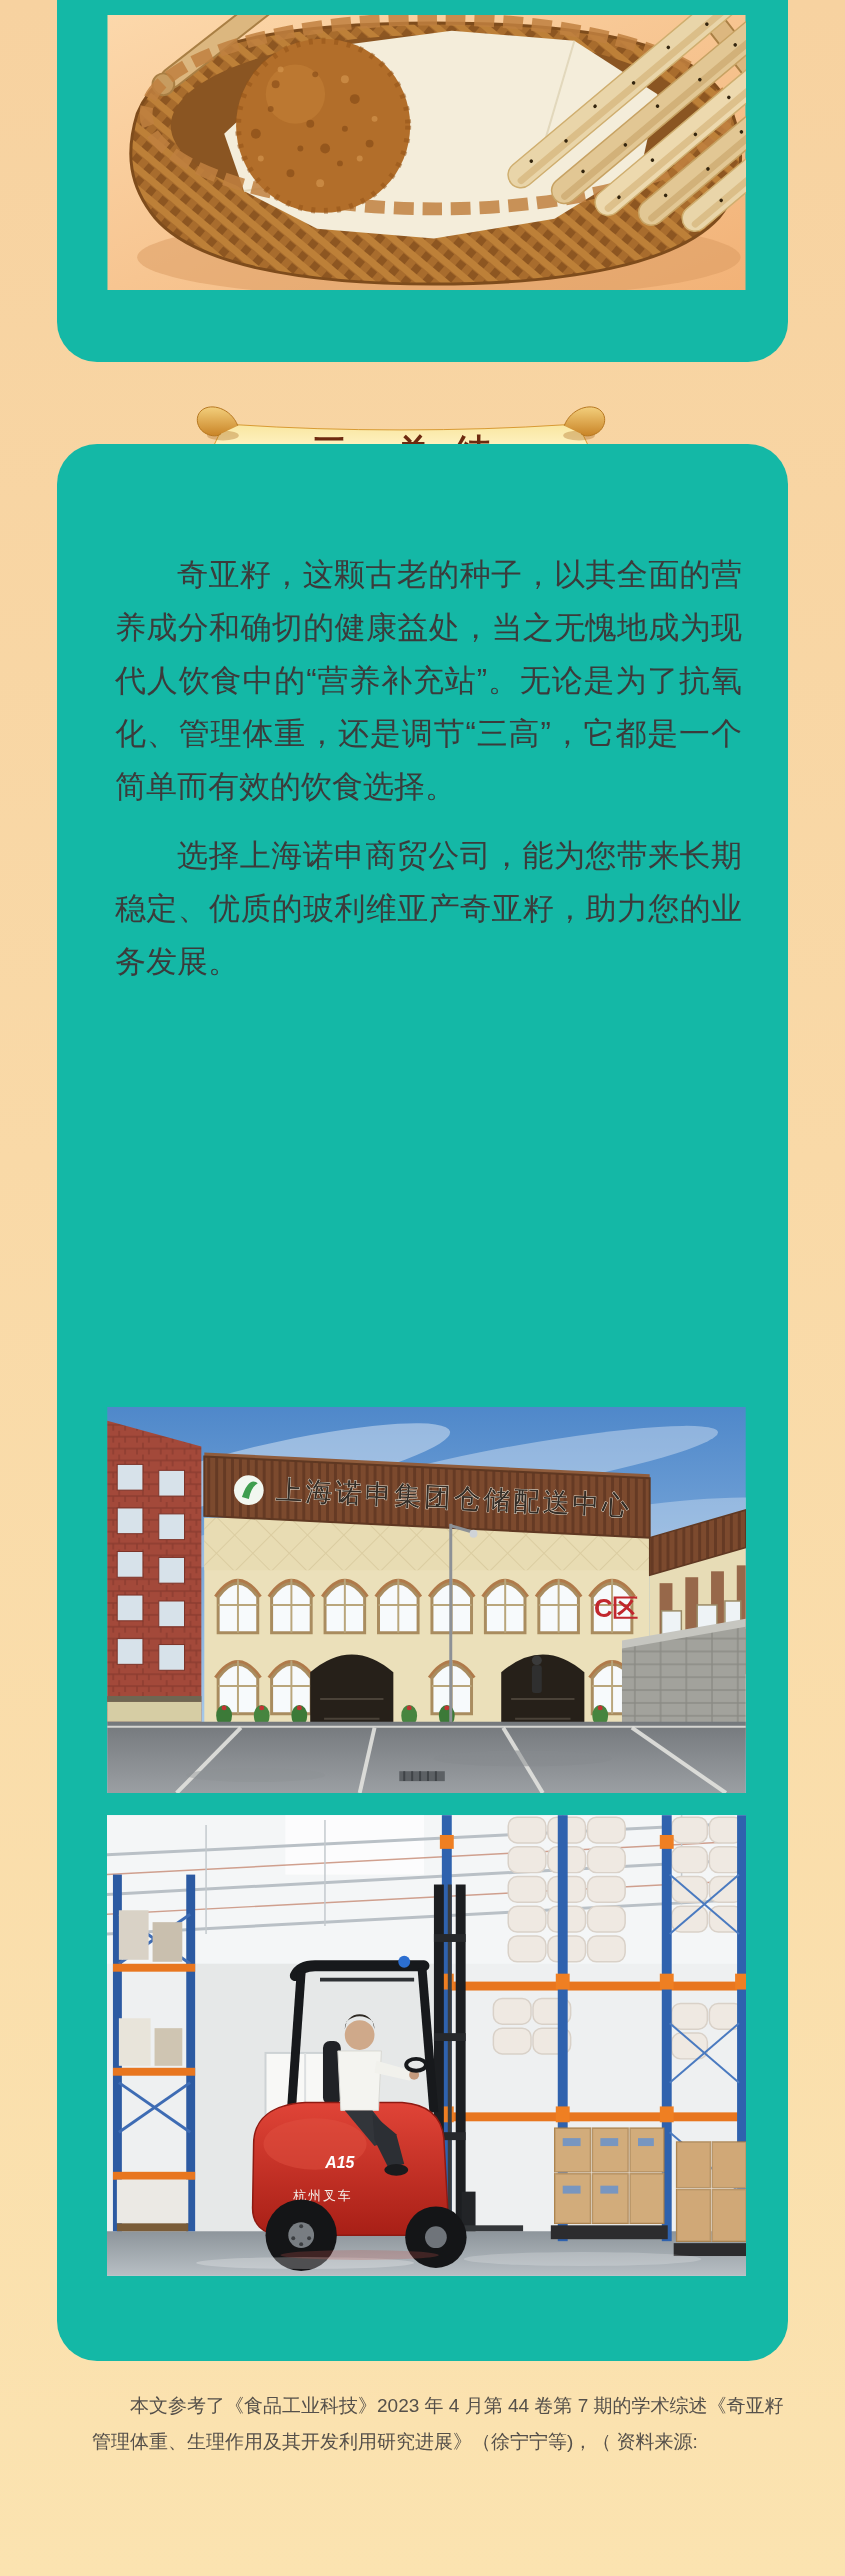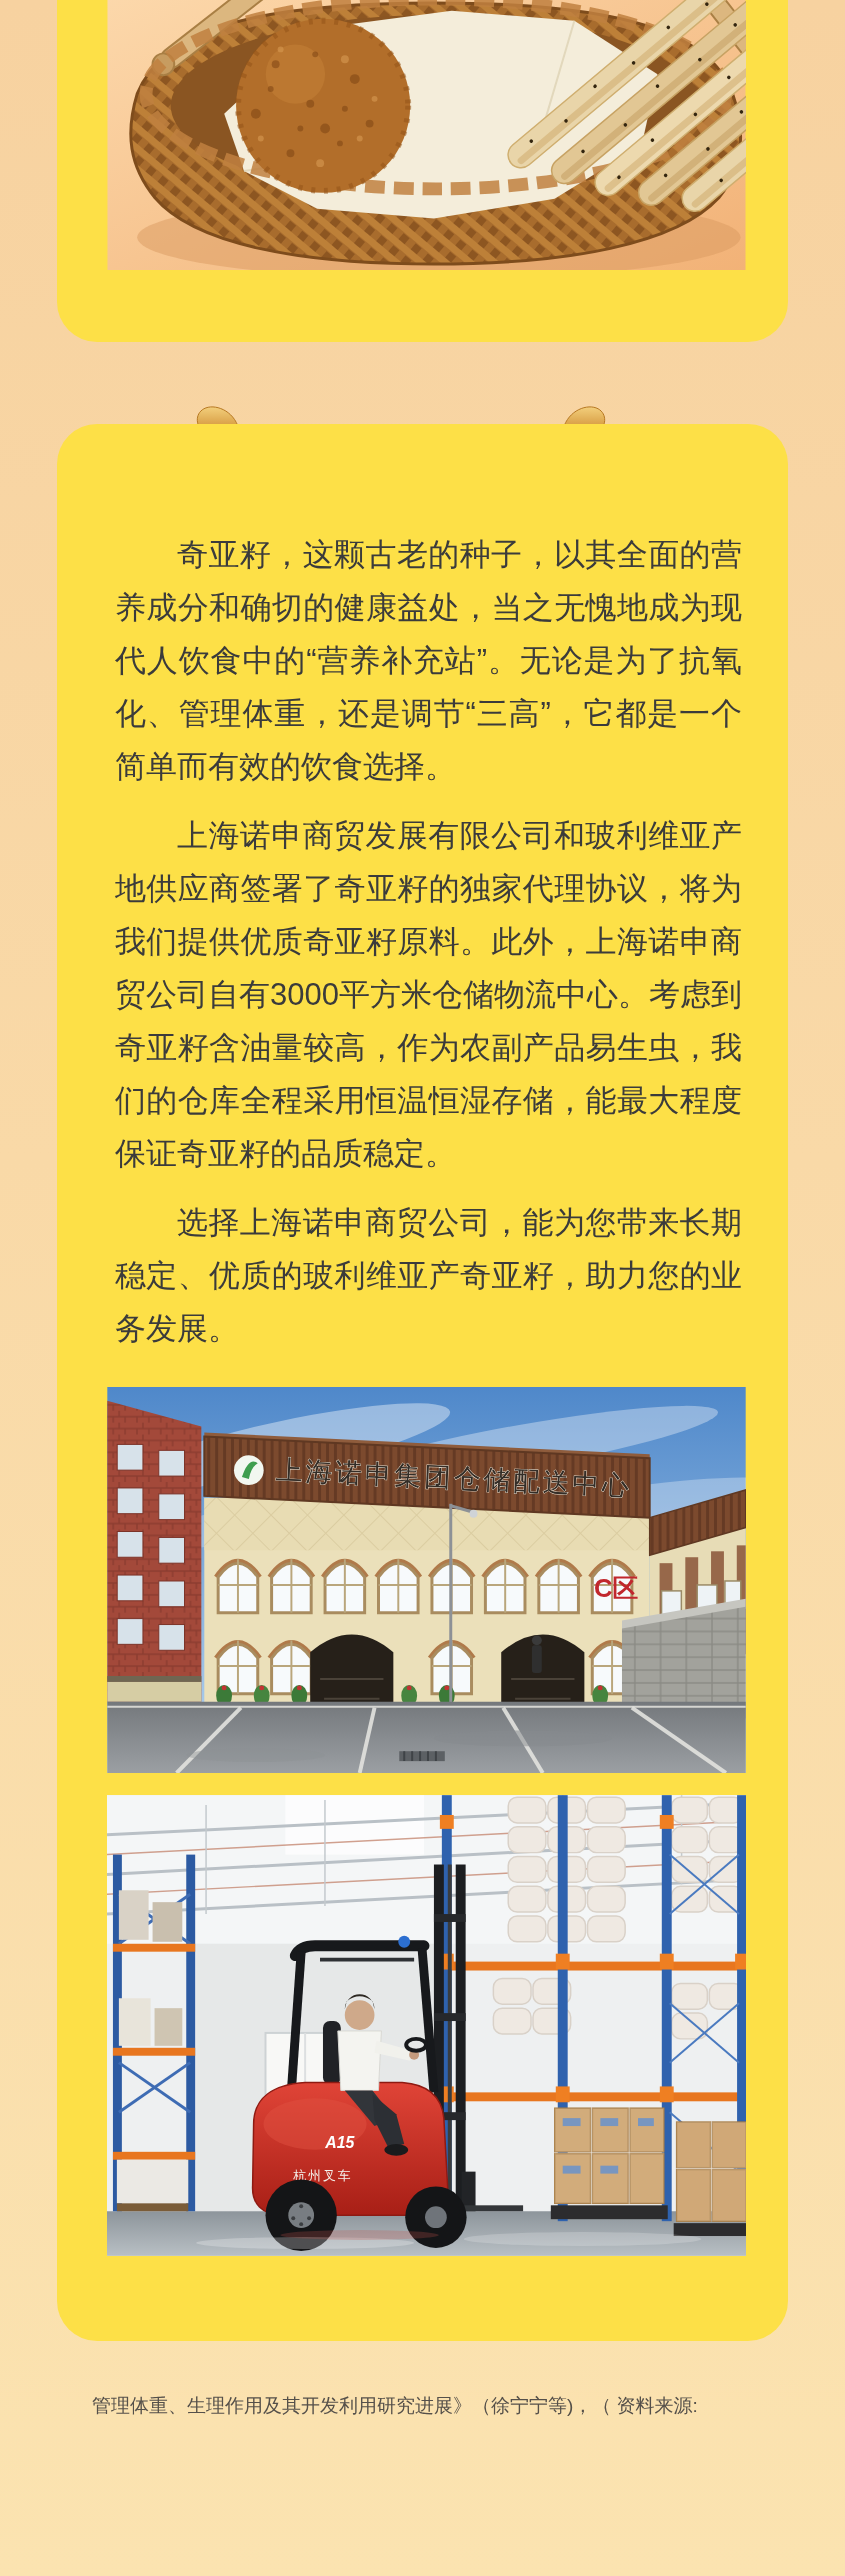--- a/index.html
+++ b/index.html
@@ -1,21 +1,21 @@
 <!DOCTYPE html>
 <html><head>
 <meta charset="utf-8">
 <style>
   html,body{margin:0;padding:0;}
   body{
     width:845px;height:2576px;position:relative;overflow:hidden;
     background:linear-gradient(180deg,#f7d2a0 0%,#f9d9a7 45%,#fbe3b0 100%);
     font-family:"Liberation Sans","DejaVu Sans",sans-serif;
   }
-  .card{position:absolute;left:57px;width:731px;background:#fde047;border-radius:40px;}
+  .card{position:absolute;left:57px;width:731px;background:#14b8a6;border-radius:40px;margin-top:20px;}
   .card-top{top:-59px;height:401px;}
   .card-main{top:424px;height:1917px;}
   .photo{position:absolute;left:50px;width:639px;overflow:hidden;}
   .photo svg{display:block;width:100%;height:100%;}
   .photo-basket{top:54px;height:275px;}
   .photo-warehouse{top:963px;height:386px;}
   .photo-forklift{top:1371px;height:461px;}
   .content{padding:104px 46px 0 58px;}
   .para{
     margin:0 0 16px 0;font-size:31px;line-height:53px;color:#3b3b3b;
@@ -171,21 +171,20 @@
     <ellipse cx="392" cy="35" rx="16" ry="5" fill="#a8671c" opacity="0.35"></ellipse>
     <path d="M47,25 C40,7 20,2 11,9 C3,15 5,28 15,33 C21,36 27,36 30,33" fill="url(#rb-curl)" stroke="#b5761f" stroke-width="1"></path>
     <path d="M377,25 C384,7 404,2 413,9 C421,15 419,28 409,33 C403,36 397,36 394,33" fill="url(#rb-curl)" stroke="#b5761f" stroke-width="1"></path>
   </svg>
   <div class="ribbon-title">三、总 结</div>
 </div>
 
 <div class="card card-main">
   <div class="content">
     <p class="para">奇亚籽，这颗古老的种子，以其全面的营养成分和确切的健康益处，当之无愧地成为现代人饮食中的“营养补充站”。无论是为了抗氧化、管理体重，还是调节“三高”，它都是一个简单而有效的饮食选择。</p>
-    <p class="para">上海诺申商贸发展有限公司和玻利维亚产地供应商签署了奇亚籽的独家代理协议，将为我们提供优质奇亚籽原料。此外，上海诺申商贸公司自有3000平方米仓储物流中心。考虑到奇亚籽含油量较高，作为农副产品易生虫，我们的仓库全程采用恒温恒湿存储，能最大程度保证奇亚籽的品质稳定。</p>
     <p class="para">选择上海诺申商贸公司，能为您带来长期稳定、优质的玻利维亚产奇亚籽，助力您的业务发展。</p>
   </div>
 
   <div class="photo photo-warehouse">
     <svg viewBox="0 0 645 390">
       <defs>
         <linearGradient id="pB-sky" x1="0" y1="0" x2="0" y2="1">
           <stop offset="0" stop-color="#4f88ca"></stop>
             <stop offset="1" stop-color="#b9d6f0"></stop>
         </linearGradient>
@@ -543,15 +542,16 @@
       <g fill="#ffffff">
         <ellipse cx="200" cy="452" rx="110" ry="6" opacity="0.25"></ellipse>
         <ellipse cx="480" cy="448" rx="120" ry="7" opacity="0.2"></ellipse>
         <ellipse cx="255" cy="444" rx="80" ry="5" fill="#c3554a" opacity="0.25"></ellipse>
       </g>
     </svg>
   </div>
 </div>
 
 <div class="footer">
+  <div class="footer-line first">本文参考了《食品工业科技》2023 年 4 月第 44 卷第 7 期的学术综述《奇亚籽</div>
   <div class="footer-line">管理体重、生理作用及其开发利用研究进展》（徐宁宁等)，（ 资料来源:</div>
 </div>
 
 
 </body></html>

